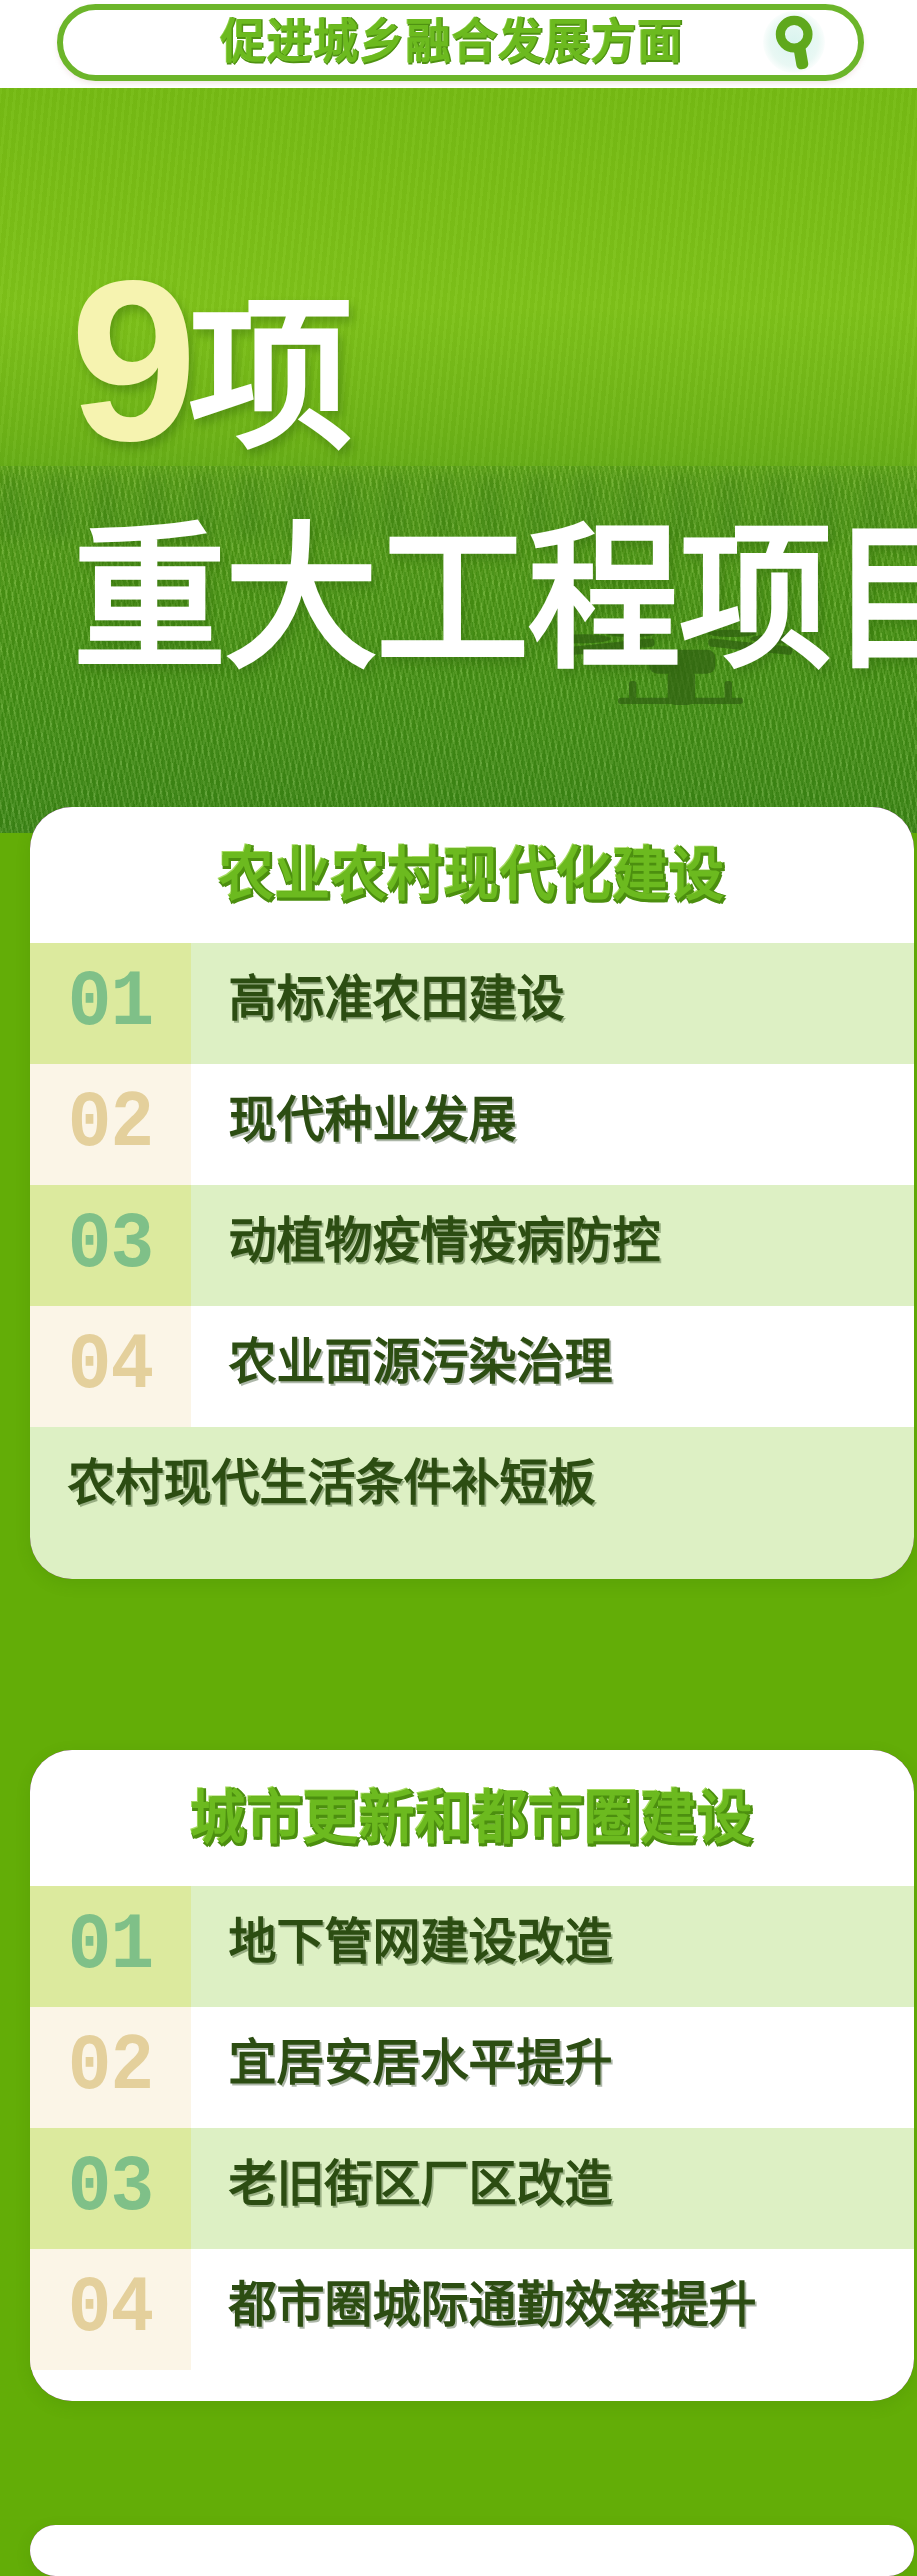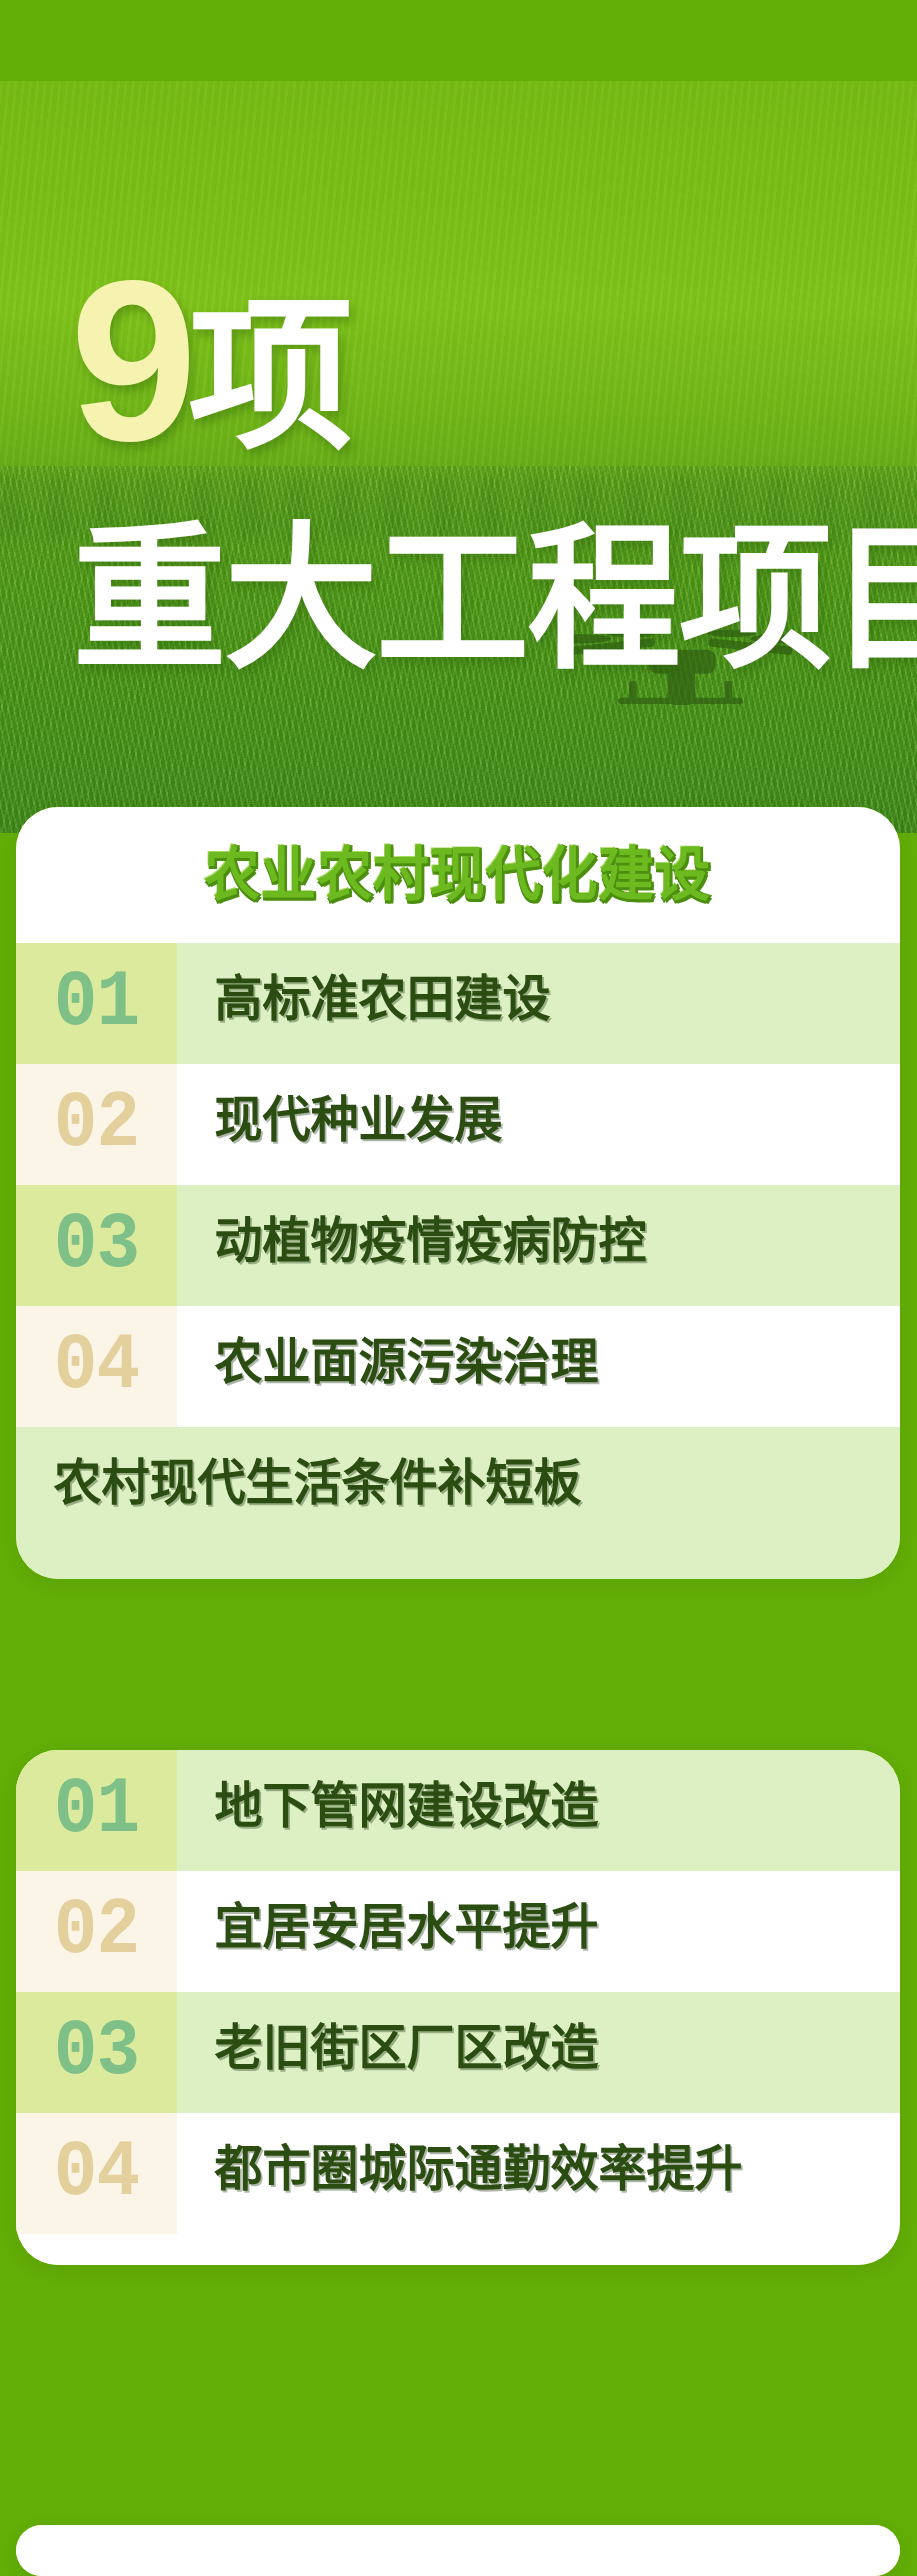--- a/index.html
+++ b/index.html
@@ -190,23 +190,23 @@
     line-height:1;
     white-space:nowrap;
     transform:scaleX(.97);
     transform-origin:left center;
     text-shadow:3.7px 6.4px 11px rgba(40,90,10,.33);
   }
 
   
   .card{
     position:absolute;
-    left:16px;
+    left:30px;
     width:884px;
-    background:#bef264;
+    background:#701a75;
     border-radius:42px;
     overflow:hidden;
     z-index:30;
     box-shadow:0 4.6px 14.7px rgba(40,90,10,.13);
   }
   .card-head{
     height:136px;
     background:#ffffff;
     display:flex;
     align-items:center;
@@ -275,20 +275,31 @@
   }
 
   .card-foot{ height:31px; background:#ffffff; }
   .row.odd + .card-foot{ background:#ddf0c4; }
 </style>
 </head>
 <body>
 
 <div class="page">
 
+  <div class="topbar">
+    <div class="pill">
+      <div class="pill-title">促进城乡融合发展方面</div>
+      <div class="search-badge">
+        <svg width="48" height="57" viewBox="0 0 52 62" aria-hidden="true">
+          <circle cx="24" cy="22" r="15" fill="none" stroke="#5fa81c" stroke-width="10"></circle>
+          <rect x="25" y="34" width="13" height="26" rx="5" fill="#5fa81c" transform="rotate(-10 31 47)"></rect>
+        </svg>
+      </div>
+    </div>
+  </div>
 
   <div class="hero">
     <div class="hero-photo"></div>
     <div class="hero-treeline"></div>
     <div class="hero-crop"></div>
     <div class="hero-veil"></div>
 
     <svg class="drone" viewBox="0 0 260 150" aria-hidden="true">
       <g fill="#2f5d12" opacity=".85">
         <rect x="96" y="52" width="72" height="26" rx="9"></rect>
@@ -348,20 +359,23 @@
     </div>
 
     <div class="row odd">
       <div class="row-label">农村现代生活条件补短板</div>
     </div>
 
     <div class="card-foot"></div>
   </div>
 
   <div class="card" style="top:1750px;">
+    <div class="card-head">
+      <div class="card-head-title">城市更新和都市圈建设</div>
+    </div>
 
     <div class="row odd">
       <div class="num-col">
         <span class="num">01</span>
       </div>
       <div class="row-label">地下管网建设改造</div>
     </div>
 
     <div class="row even">
       <div class="num-col">

